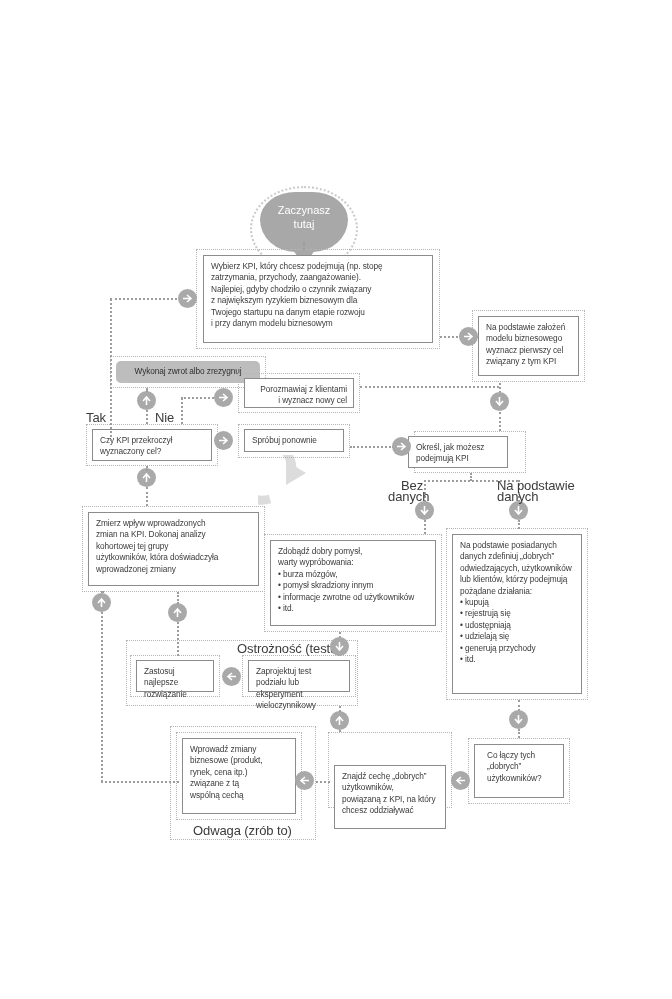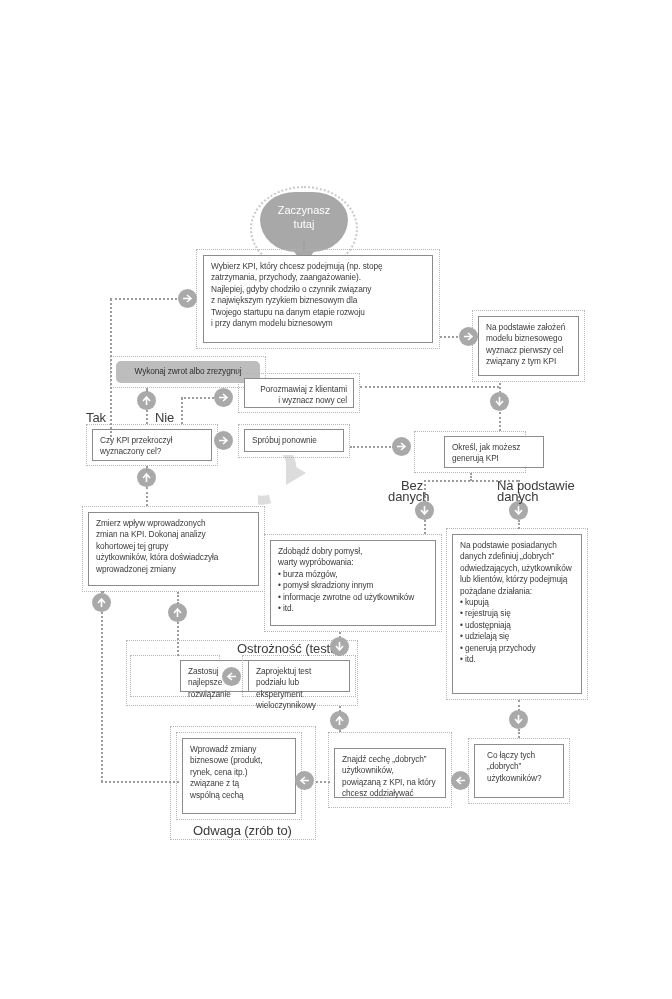--- a/index.html
+++ b/index.html
@@ -163,23 +163,23 @@
     <div>Czy KPI przekroczył</div>
     <div>wyznaczony cel?</div>
   </div>
 
   <div class="dashwrap" style="left:238px; top:424px; width:112px; height:34px;"></div>
   <div class="node" style="left:244px; top:429px; width:100px; height:23px;">
     <div>Spróbuj ponownie</div>
   </div>
 
   <div class="dashwrap" style="left:414px; top:431px; width:112px; height:42px;"></div>
-  <div class="node" style="left:444px; top:436px; width:100px; height:32px;">
+  <div class="node" style="left:408px; top:436px; width:100px; height:32px;">
     <div>Określ, jak możesz</div>
-    <div>generują KPI</div>
+    <div>podejmują KPI</div>
   </div>
 
   <div class="dline-v" style="left:499px; top:383px; height:10px;"></div>
   <div class="arrowc" style="left:490px; top:392px;">
     <svg width="19" height="19" viewBox="0 0 19 19">
         <path d="M9.5 5 V12 M6 9 L9.5 13 L13 9" fill="none" stroke="#ffffff" stroke-width="1.6"></path>
       </svg>
   </div>
   <div class="dline-v" style="left:499px; top:412px; height:19px;"></div>
 
@@ -290,21 +290,21 @@
   <div class="dashwrap" style="left:126px; top:640px; width:232px; height:66px;"></div>
 
   <div class="dline-v" style="left:339px; top:632px; height:6px;"></div>
   <div class="arrowc" style="left:330px; top:637px;">
     <svg width="19" height="19" viewBox="0 0 19 19">
         <path d="M9.5 5 V12 M6 9 L9.5 13 L13 9" fill="none" stroke="#ffffff" stroke-width="1.6"></path>
       </svg>
   </div>
 
   <div class="dashwrap" style="left:130px; top:655px; width:90px; height:42px;"></div>
-  <div class="node" style="left:136px; top:660px; width:78px; height:32px;margin-left:44px;">
+  <div class="node" style="left:136px; top:660px; width:78px; height:32px;">
     <div>Zastosuj najlepsze</div>
     <div>rozwiązanie</div>
   </div>
 
   <div class="dashwrap" style="left:242px; top:655px; width:114px; height:42px;"></div>
   <div class="node" style="left:248px; top:660px; width:102px; height:32px;">
     <div>Zaprojektuj test podziału lub</div>
     <div>eksperyment wieloczynnikowy</div>
   </div>
 
@@ -329,21 +329,21 @@
   <div class="dashwrap" style="left:176px; top:732px; width:126px; height:88px;"></div>
   <div class="node" style="left:182px; top:738px; width:114px; height:76px;">
     <div>Wprowadź zmiany</div>
     <div>biznesowe (produkt,</div>
     <div>rynek, cena itp.)</div>
     <div>związane z tą</div>
     <div>wspólną cechą</div>
   </div>
 
   <div class="dashwrap" style="left:328px; top:732px; width:124px; height:76px;"></div>
-  <div class="node" style="left:334px; top:748px; width:112px; height:50px;">
+  <div class="node" style="left:334px; top:765px; width:112px; height:64px;">
     <div>Znajdź cechę „dobrych”</div>
     <div>użytkowników,</div>
     <div>powiązaną z KPI, na który</div>
     <div>chcesz oddziaływać</div>
   </div>
 
   <div class="dline-h" style="left:316px; top:781px; width:14px;"></div>
   <div class="arrowc" style="left:295px; top:771px;">
     <svg width="19" height="19" viewBox="0 0 19 19">
         <path d="M14 9.5 H7 M10 6 L6 9.5 L10 13" fill="none" stroke="#ffffff" stroke-width="1.6"></path>

